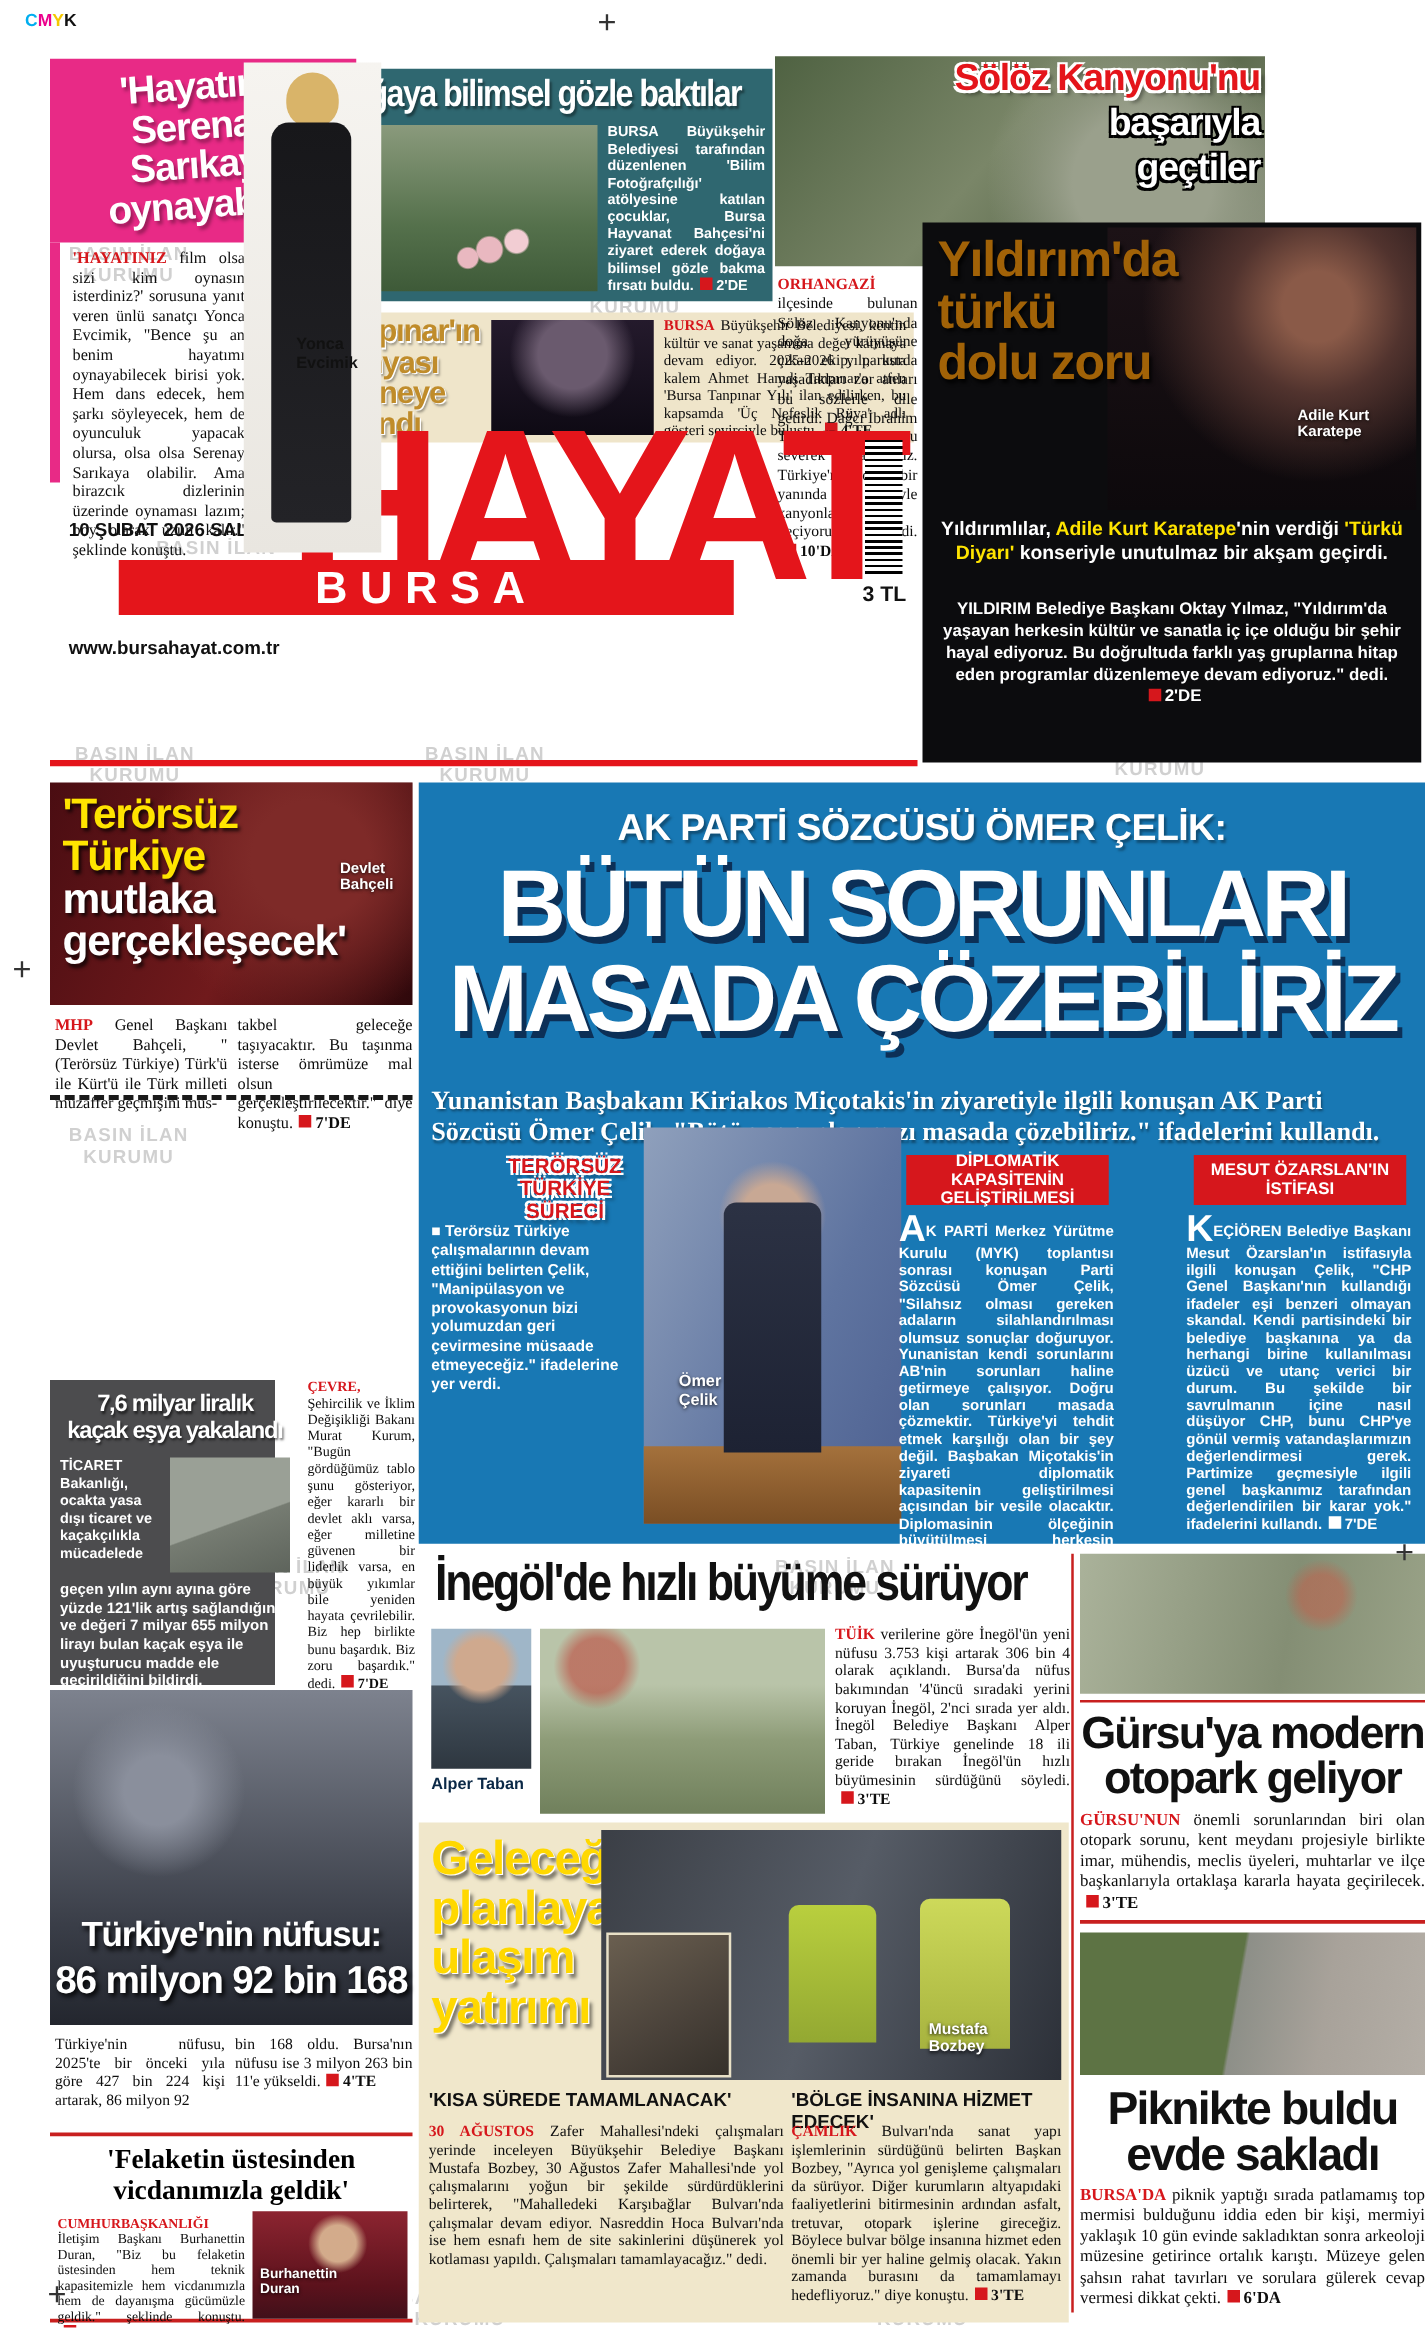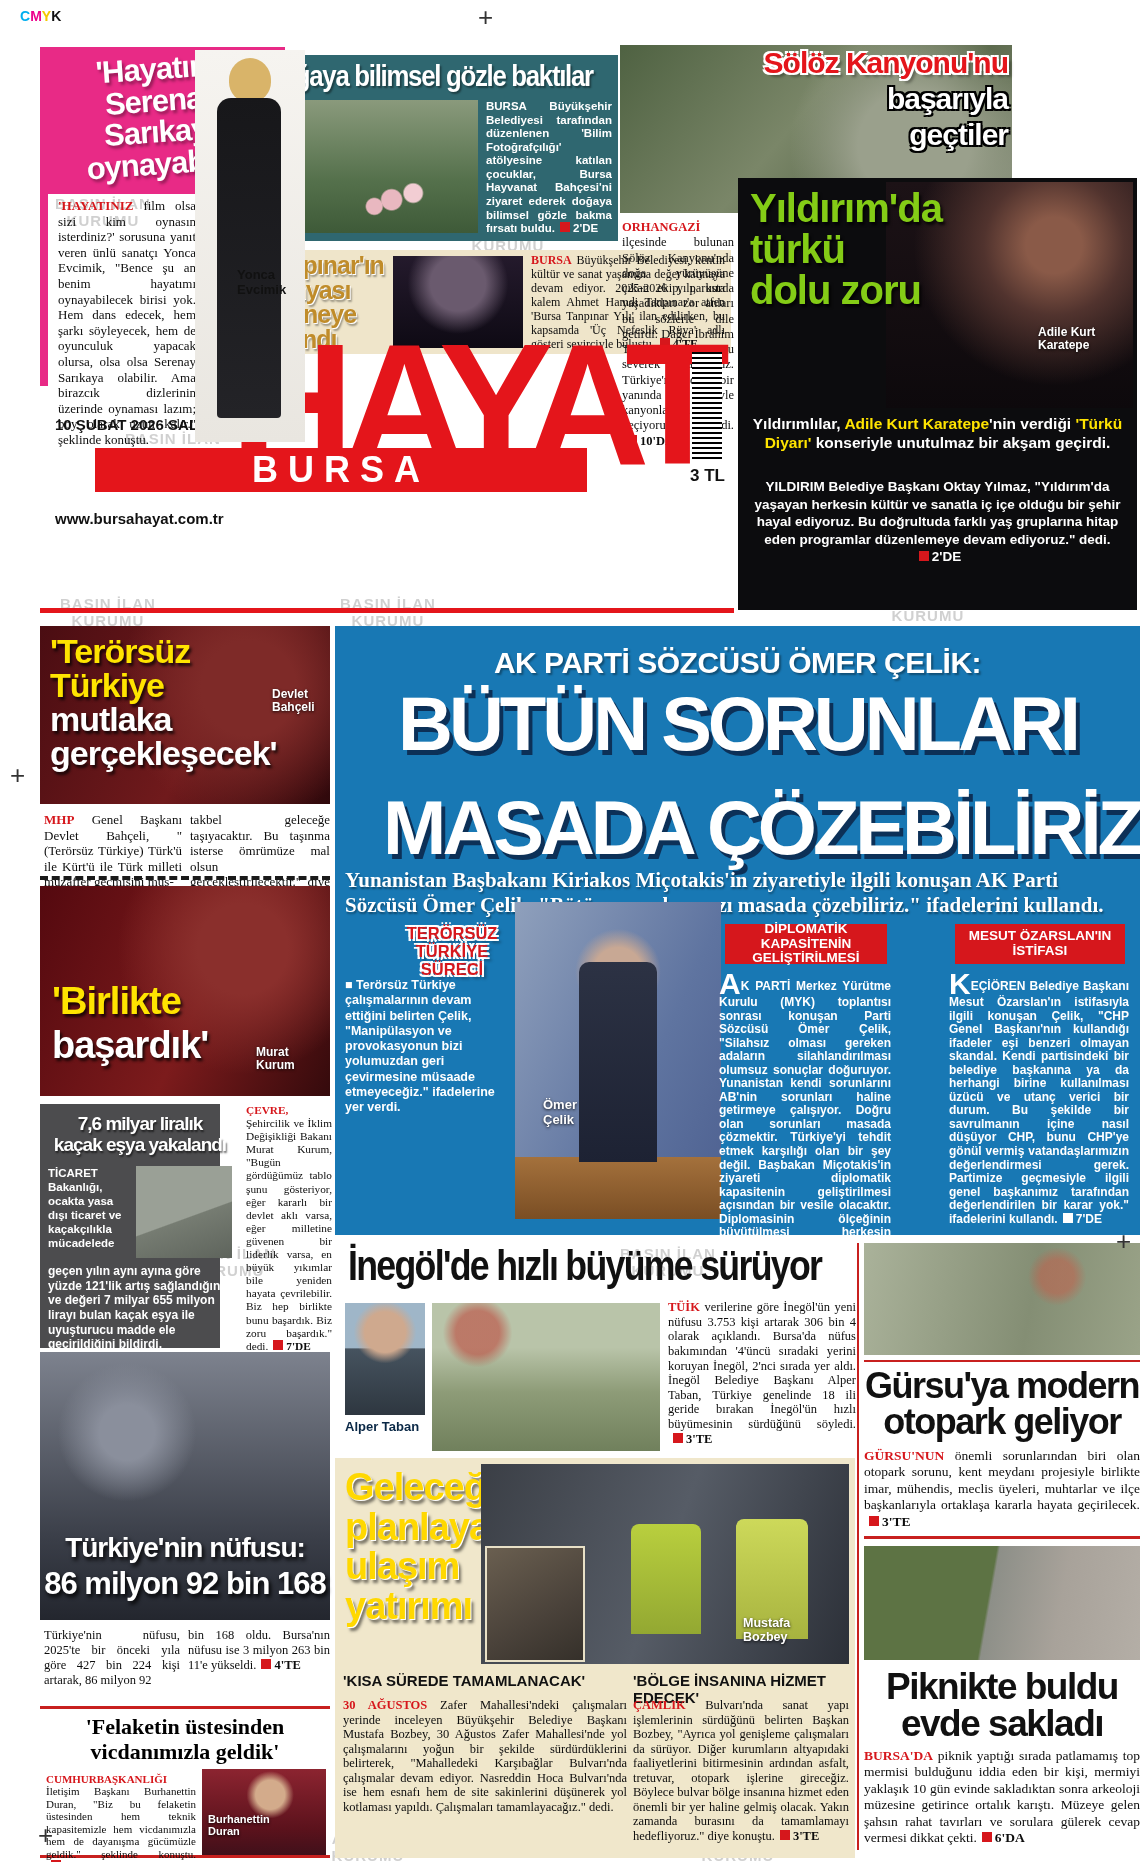--- a/index.html
+++ b/index.html
@@ -131,21 +131,21 @@
     <div class="hl outline-k" style="color:#fff;font-size:30px;margin-top:6px">geçtiler</div>
   </div>
   <p class="abs ser z2" style="left:622px;top:220px;width:112px;font-size:12.5px;line-height:1.22">
     <span class="rl">ORHANGAZİ</span>
     <span>ilçesinde bulunan Sölöz Kanyonu'nda doğa yürüyüşüne çıkan ekip, parkurda yaşadıkları zor anları bu sözlerle dile getirdi. Dağcı İbrahim Taşçı, "Biz bu sporu severek yapıyoruz. Türkiye'nin dört bir yanında böyle kanyonlardan geçiyoruz." dedi.</span><span class="pref"><span class="sq"></span><b>10'DA</b></span>
   </p>
 
   <div class="abs z2" style="left:738px;top:178px;width:399px;height:432px;background:#0c0c0e">
     <div class="abs" style="left:148px;top:4px;width:247px;height:226px;
          background:radial-gradient(circle at 68% 28%, #8a5a48 0 12%, #51332e 30%, transparent 60%),linear-gradient(#1c1216,#0d090c)"></div>
-    <div class="hl" style="position:absolute;left:12px;top:10px;color:#84cc16;font-size:40px;line-height:1.02;text-shadow:2px 3px 3px rgba(0,0,0,.8)">
+    <div class="hl" style="position:absolute;left:12px;top:10px;color:#a16207;font-size:40px;line-height:1.02;text-shadow:2px 3px 3px rgba(0,0,0,.8)">
       <div>Yıldırım'da</div>
       <div>türkü</div>
       <div>dolu zoru</div>
     </div>
     <div class="abs cap" style="left:300px;top:148px;width:85px;font-size:12px">Adile Kurt Karatepe</div>
     <div class="abs" style="left:8px;top:236px;width:383px;text-align:center;font-weight:bold;font-size:15.5px;color:#fff;line-height:1.25">
       <span>Yıldırımlılar, </span><span class="yel">Adile Kurt Karatepe</span><span>'nin verdiği </span><span class="yel">'Türkü Diyarı'</span><span> konseriyle unutulmaz bir akşam geçirdi.</span>
     </div>
     <p style="position:absolute;left:10px;top:300px;width:379px;text-align:center;font-weight:bold;font-size:13.5px;color:#fff;line-height:1.3">
       <span>YILDIRIM</span>
@@ -174,26 +174,20 @@
   </div>
   <p class="abs ser z2" style="left:44px;top:812px;width:138px;font-size:13px">
     <span class="rl">MHP</span>
     <span>Genel Başkanı Devlet Bahçeli, "(Terörsüz Türkiye) Türk'ü ile Kürt'ü ile Türk milleti muzaffer geçmişini müs-</span>
   </p>
   <p class="abs ser z2" style="left:190px;top:812px;width:140px;font-size:13px">
     <span>takbel geleceğe taşıyacaktır. Bu taşınma isterse ömrümüze mal olsun gerçekleştirilecektir." diye konuştu.</span><span class="pref"><span class="sq"></span><b>7'DE</b></span>
   </p>
   <div class="abs z2" style="left:40px;top:876px;width:290px;border-top:4px dashed #1a1a1a"></div>
 
-  <div class="abs z2" style="left:40px;top:886px;width:290px;height:210px;
-       background:radial-gradient(circle at 70% 30%, #8a2f2c 0 18%, transparent 50%),linear-gradient(115deg,#54090f,#7c1b1c 55%,#340a0c)">
-    <div class="hl yel" style="position:absolute;left:12px;top:96px;font-size:38px;text-shadow:2px 3px 3px rgba(0,0,0,.75)">'Birlikte</div>
-    <div class="hl" style="position:absolute;left:12px;top:140px;font-size:38px;color:#fff;text-shadow:2px 3px 3px rgba(0,0,0,.75)">başardık'</div>
-    <div class="abs cap" style="left:216px;top:160px;width:60px;font-size:12px">Murat Kurum</div>
-  </div>
 
   <div class="abs z2" style="left:40px;top:1104px;width:180px;height:244px;background:#4c4c4e">
     <div class="hl" style="position:absolute;left:4px;top:10px;width:192px;text-align:center;color:#fff;font-size:19px;line-height:1.1;text-shadow:1px 2px 2px rgba(0,0,0,.6)">
       <div>7,6 milyar liralık</div>
       <div>kaçak eşya yakalandı</div>
     </div>
     <div class="abs" style="left:96px;top:62px;width:96px;height:92px;
          background:linear-gradient(160deg,#9aa096 0 55%,#767c72 56%,#5e645c),radial-gradient(circle at 30% 40%, #30343a 0 18%, transparent 40%)"></div>
     <p class="wsans" style="position:absolute;left:8px;top:62px;width:84px;font-size:11.5px;text-align:left">
       <span>TİCARET</span>
@@ -202,21 +196,21 @@
     <p class="wsans" style="position:absolute;left:8px;top:160px;width:184px;font-size:12px;text-align:left">geçen yılın aynı ayına göre yüzde 121'lik artış sağlandığını ve değeri 7 milyar 655 milyon lirayı bulan kaçak eşya ile uyuşturucu madde ele geçirildiğini bildirdi.</p>
   </div>
   <p class="abs ser z2" style="left:246px;top:1104px;width:86px;font-size:11.3px;line-height:1.16">
     <span class="rl">ÇEVRE,</span>
     <span>Şehircilik ve İklim Değişikliği Bakanı Murat Kurum, "Bugün gördüğümüz tablo şunu gösteriyor, eğer kararlı bir devlet aklı varsa, eğer milletine güvenen bir liderlik varsa, en büyük yıkımlar bile yeniden hayata çevrilebilir. Biz hep birlikte bunu başardık. Biz zoru başardık." dedi.</span><span class="pref"><span class="sq"></span><b>7'DE</b></span>
   </p>
 
   <div class="abs z2" style="left:335px;top:626px;width:805px;height:609px;background:#1878b4">
     <div style="position:absolute;left:0;top:20px;width:100%;text-align:center;color:#fff;font-weight:bold;font-size:30px;letter-spacing:-.5px;text-shadow:2px 2px 2px rgba(0,0,0,.35)">AK PARTİ SÖZCÜSÜ ÖMER ÇELİK:</div>
     <div class="hl shadow3d" style="position:absolute;left:0;top:60px;width:100%;text-align:center;color:#fff;font-size:76px;letter-spacing:-4px">BÜTÜN SORUNLARI</div>
-    <div class="hl shadow3d" style="position:absolute;left:0;top:164px;width:100%;text-align:right;color:#fff;font-size:76px;letter-spacing:-4px">MASADA ÇÖZEBİLİRİZ</div>
+    <div class="hl shadow3d" style="position:absolute;left:0;top:136px;width:100%;text-align:center;color:#fff;font-size:76px;letter-spacing:-4px">MASADA ÇÖZEBİLİRİZ</div>
     <div class="ser" style="position:absolute;left:10px;top:242px;width:786px;color:#fff;font-weight:bold;font-size:21px;line-height:1.17;text-align:left;text-shadow:1px 2px 2px rgba(0,0,0,.4)">Yunanistan Başbakanı Kiriakos Miçotakis'in ziyaretiyle ilgili konuşan AK Parti Sözcüsü Ömer Çelik, "Bütün sorunlarımızı masada çözebiliriz." ifadelerini kullandı.</div>
 
     <div class="abs" style="left:180px;top:276px;width:206px;height:317px;
          background:radial-gradient(circle at 50% 22%, #c8a894 0 9%, transparent 16%),linear-gradient(115deg,#8fa0bc,#5f74a0 60%,#4d6090)">
       <div class="abs" style="left:0;bottom:0;width:100%;height:62px;background:linear-gradient(#a4713c,#7a4e24)"></div>
       <div class="abs" style="left:64px;top:60px;width:78px;height:200px;background:linear-gradient(#2c3244,#1d2233);border-radius:10px 10px 0 0"></div>
       <div class="abs cap" style="left:28px;top:196px;width:56px;font-size:13px">Ömer Çelik</div>
     </div>
 
     <div class="hl outline-w" style="position:absolute;left:50px;top:298px;width:134px;text-align:center;color:#d6171c;font-size:16.5px;line-height:1.1;letter-spacing:0">TERÖRSÜZ TÜRKİYE SÜRECİ</div>

